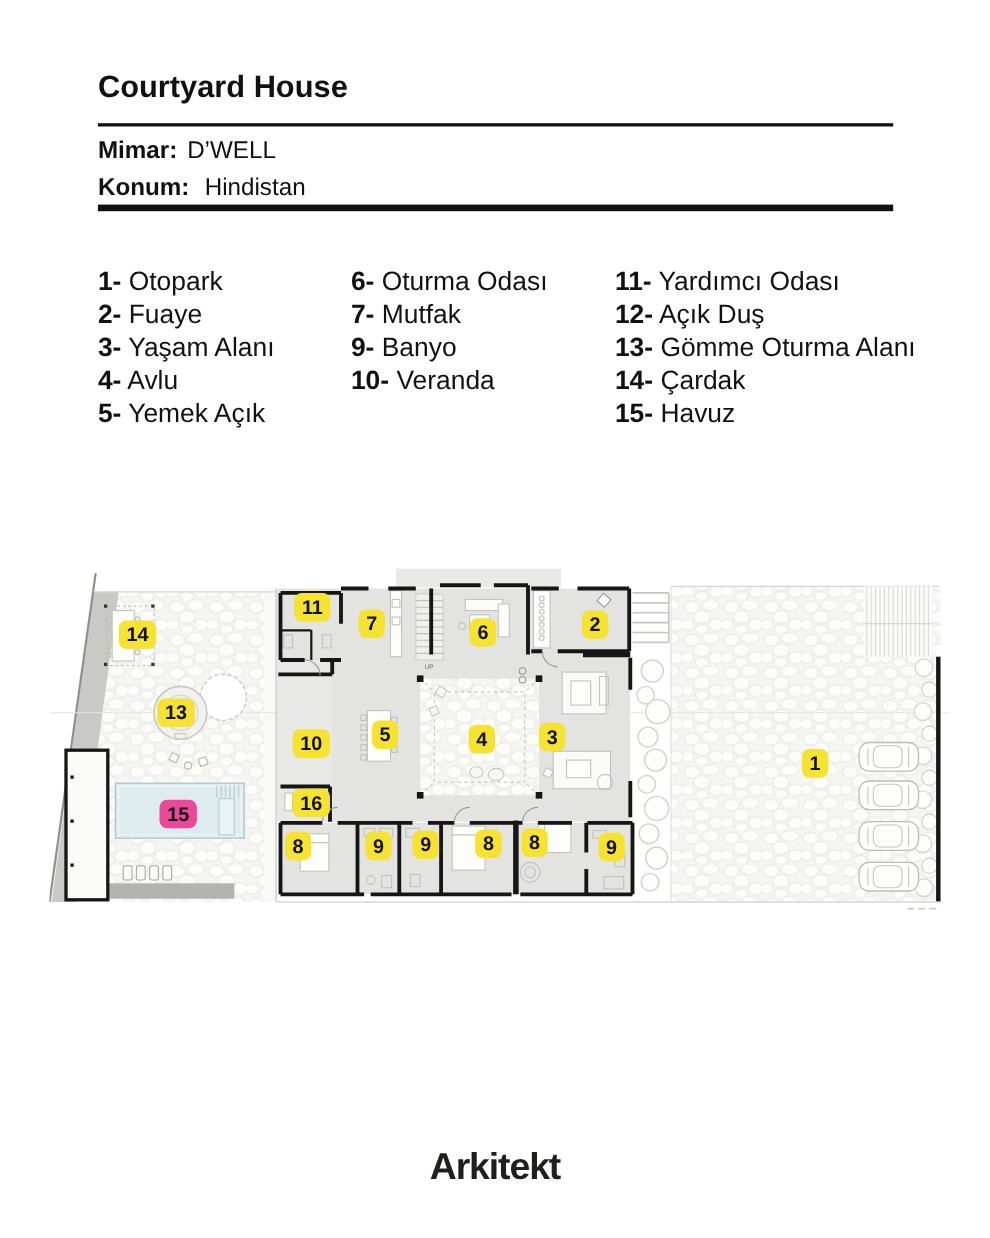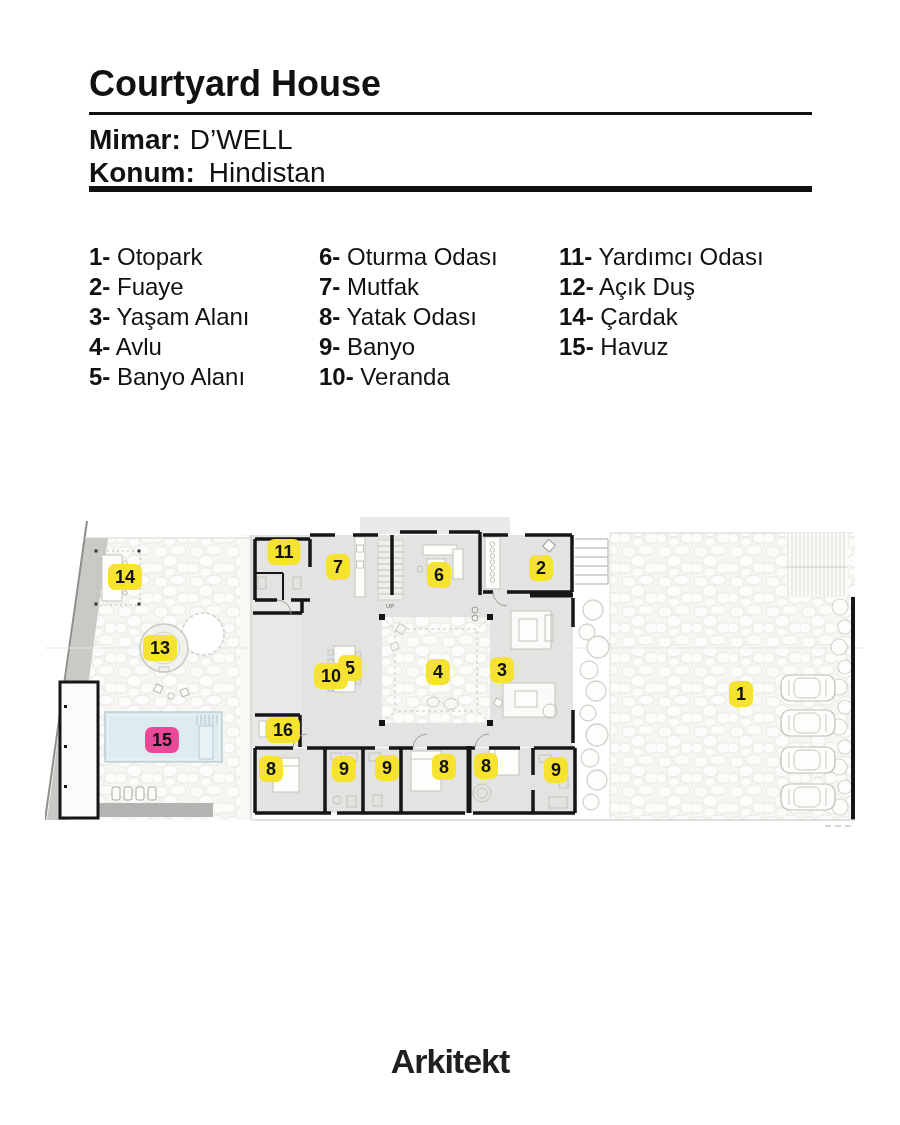--- a/index.html
+++ b/index.html
@@ -1,22 +1,22 @@
 <!DOCTYPE html>
 <html><head>
 <meta charset="utf-8">
 <style>
   html,body{margin:0;padding:0;background:#ffffff;}
   .page{position:relative;width:900px;height:1125px;background:#ffffff;overflow:hidden;
         font-family:"Liberation Sans",sans-serif;color:#111;}
 
   
-  .title{position:absolute;left:89px;top:63px;font-size:36px;font-weight:700;letter-spacing:0;}
+  .title{position:absolute;left:89px;top:63px;font-size:28px;font-weight:700;letter-spacing:0;}
   .rule-thin{position:absolute;left:89px;top:112px;width:723px;height:3px;background:#111;}
-  .meta-line{position:absolute;left:89px;font-size:28px;}
+  .meta-line{position:absolute;left:89px;font-size:22px;}
   .meta-line b{font-weight:700;margin-right:9px;}
   .meta-architect{top:124px;}
   .meta-location{top:157px;}
   .meta-location b{margin-right:14px;}
   .rule-thick{position:absolute;left:89px;top:186px;width:723px;height:6px;background:#111;}
 
   
   .legend{position:absolute;left:89px;top:242px;display:flex;}
   .legend-col{display:flex;flex-direction:column;}
   .legend-col:nth-child(1){width:230px;}
@@ -51,32 +51,32 @@
     <b>Konum:</b><span>Hindistan</span>
   </div>
   <div class="rule-thick"></div>
 
   <div class="legend">
     <div class="legend-col">
         <div class="legend-item"><b>1-</b><span> Otopark</span></div>
         <div class="legend-item"><b>2-</b><span> Fuaye</span></div>
         <div class="legend-item"><b>3-</b><span> Yaşam Alanı</span></div>
         <div class="legend-item"><b>4-</b><span> Avlu</span></div>
-        <div class="legend-item"><b>5-</b><span> Banyo Alanı</span></div>
+        <div class="legend-item"><b>5-</b><span> Yemek Açık</span></div>
       </div>
     <div class="legend-col">
         <div class="legend-item"><b>6-</b><span> Oturma Odası</span></div>
         <div class="legend-item"><b>7-</b><span> Mutfak</span></div>
-        <div class="legend-item"><b>8-</b><span> Yatak Odası</span></div>
         <div class="legend-item"><b>9-</b><span> Banyo</span></div>
         <div class="legend-item"><b>10-</b><span> Veranda</span></div>
       </div>
     <div class="legend-col">
         <div class="legend-item"><b>11-</b><span> Yardımcı Odası</span></div>
         <div class="legend-item"><b>12-</b><span> Açık Duş</span></div>
+        <div class="legend-item"><b>13-</b><span> Gömme Oturma Alanı</span></div>
         <div class="legend-item"><b>14-</b><span> Çardak</span></div>
         <div class="legend-item"><b>15-</b><span> Havuz</span></div>
       </div>
   </div>
 
   <div class="plan">
     <svg width="818" height="320" viewBox="0 0 818 320">
       <defs>
         <pattern id="stone" width="36" height="30" patternUnits="userSpaceOnUse">
           <rect width="36" height="30" fill="#f5f5f2"></rect>
@@ -404,21 +404,21 @@
         <div class="plan-label" style="left: 393px; top: 157px; background: rgb(245, 227, 47);">4</div>
         <div class="plan-label" style="left: 305px; top: 153px; background: rgb(245, 227, 47);">5</div>
         <div class="plan-label" style="left: 394px; top: 60px; background: rgb(245, 227, 47);">6</div>
         <div class="plan-label" style="left: 293px; top: 52px; background: rgb(245, 227, 47);">7</div>
         <div class="plan-label" style="left: 226px; top: 254px; background: rgb(245, 227, 47);">8</div>
         <div class="plan-label" style="left: 299px; top: 254px; background: rgb(245, 227, 47);">9</div>
         <div class="plan-label" style="left: 342px; top: 253px; background: rgb(245, 227, 47);">9</div>
         <div class="plan-label" style="left: 399px; top: 252px; background: rgb(245, 227, 47);">8</div>
         <div class="plan-label" style="left: 441px; top: 251px; background: rgb(245, 227, 47);">8</div>
         <div class="plan-label" style="left: 511px; top: 255px; background: rgb(245, 227, 47);">9</div>
-        <div class="plan-label" style="left: 238px; top: 161px; background: rgb(245, 227, 47); margin-left: 48px;">10</div>
+        <div class="plan-label" style="left: 238px; top: 161px; background: rgb(245, 227, 47);">10</div>
         <div class="plan-label" style="left: 239px; top: 37px; background: rgb(245, 227, 47);">11</div>
         <div class="plan-label" style="left: 238px; top: 215px; background: rgb(245, 227, 47);">16</div>
         <div class="plan-label" style="left: 115px; top: 133px; background: rgb(245, 227, 47);">13</div>
         <div class="plan-label" style="left: 80px; top: 62px; background: rgb(245, 227, 47);">14</div>
         <div class="plan-label" style="left: 117px; top: 225px; background: #ec4899;">15</div>
       </div>
   </div>
 
   <div class="logo">Arkitekt</div>
 

